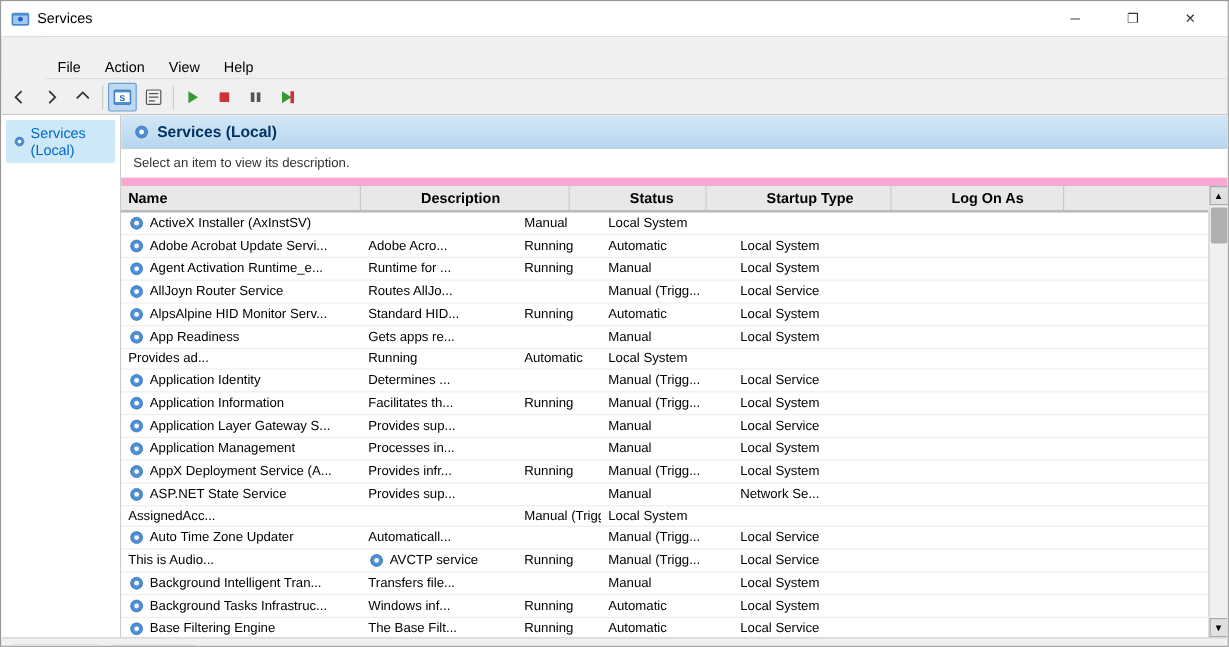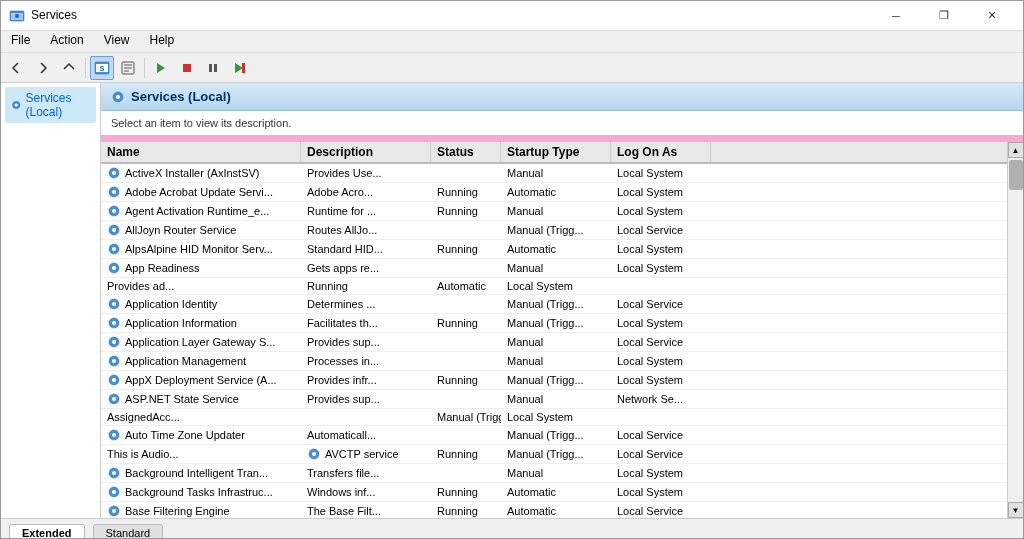--- a/index.html
+++ b/index.html
@@ -43,24 +43,25 @@
       height: 30px;
       display: flex;
       align-items: center;
       justify-content: center;
       cursor: pointer;
       font-size: 11px;
       color: #333;
     }
     .menu-bar {
       background: #f0f0f0;
-      height: 22px;
-      display: flex;
-      align-items: flex-start;
+      height: 35px;
+      display: flex;
+      align-items: flex-end;
       border-bottom: 1px solid #ddd;
+      margin-left: 37px;
     }
     .menu-item {
       padding: 2px 10px;
       cursor: pointer;
       font-size: 12px;
     }
     .toolbar {
       background: #f0f0f0;
       height: 30px;
       display: flex;
@@ -147,20 +148,21 @@
       overflow-x: hidden;
     }
     .table-header {
       display: grid;
       grid-template-columns: 200px 130px 70px 110px 100px;
       background: #e8e8e8;
       border-bottom: 2px solid #bbb;
       position: sticky;
       top: 0;
       z-index: 1;
+      gap: 44px;
     }
     .table-header-cell {
       padding: 3px 6px;
       font-size: 12px;
       font-weight: 600;
       color: #000;
       border-right: 1px solid #ccc;
       cursor: pointer;
       white-space: nowrap;
       overflow: hidden;
@@ -332,23 +334,20 @@
         <div id="table-body">
             <div class="table-row">
               <div class="table-cell">
                 <svg width="14" height="14" viewBox="0 0 14 14" style="flex-shrink: 0;">
                   <circle cx="7" cy="7" r="5" fill="#4a90d9" stroke="#2060a0" stroke-width="0.5"></circle>
                   <circle cx="7" cy="7" r="2" fill="#fff"></circle>
                 </svg>
                 <span>ActiveX Installer (AxInstSV)</span>
               </div>
               <div class="table-cell">
-                <span>Provides Use...</span>
-              </div>
-              <div class="table-cell">
                 <span></span>
               </div>
               <div class="table-cell">
                 <span>Manual</span>
               </div>
               <div class="table-cell">
                 <span>Local System</span>
               </div>
             </div>
             <div class="table-row">

